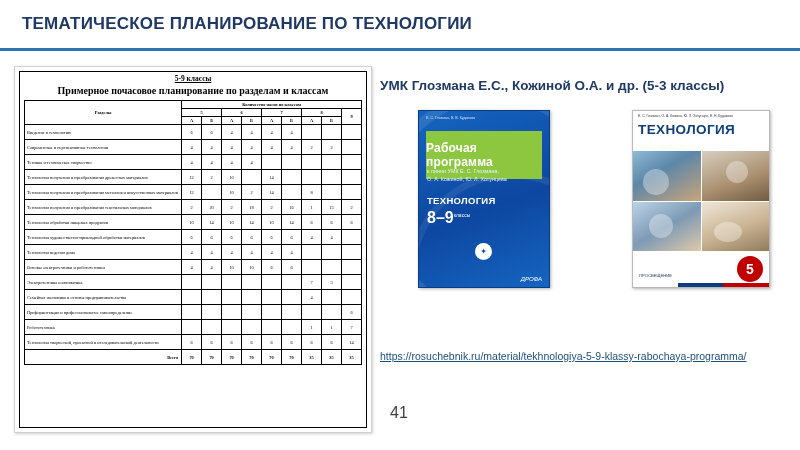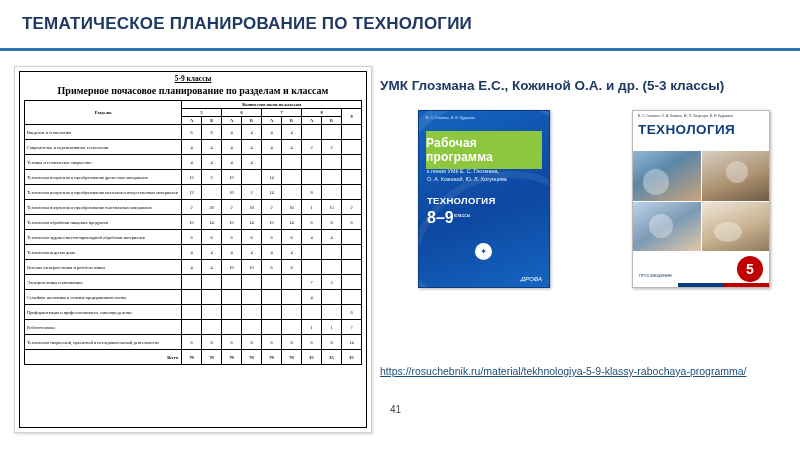--- a/index.html
+++ b/index.html
@@ -104,21 +104,21 @@
     position:absolute;left:-10px;top:60px;width:190px;height:190px;
     border-radius:50%;
     border:7px solid rgba(255,255,255,.08);
   }
   .b1-authors{
     position:absolute;left:7px;top:5px;
     font-size:3.6px;color:#cfe3f7;line-height:1.3;
   }
   .b1-green{
     position:absolute;left:7px;top:20px;
-    width:116px;height:38px;
+    width:116px;height:48px;
     background:#8dc63f;
     display:flex;align-items:center;justify-content:center;
   }
   .b1-green span{
     font-size:12px;font-weight:bold;color:#ffffff;letter-spacing:.2px;
   }
   .b1-sub{
     position:absolute;left:8px;top:56px;
     font-size:5.4px;color:#e8f2fc;line-height:1.5;
   }
@@ -191,31 +191,31 @@
     position:absolute;left:6px;bottom:8px;
     font-size:4.2px;color:#1f3864;line-height:1.35;
   }
   .b2-strip{
     position:absolute;left:0;bottom:0;width:136px;height:4px;
     background:linear-gradient(90deg,#ffffff 0 33%,#0b3c82 33% 66%,#c00000 66% 100%);
   }
   
   .url{
     position:absolute;
-    left:380px; top:365px;
+    left:380px; top:350px;
     font-size:10.5px;
     color:#1f4e79;
     text-decoration:underline;
     white-space:nowrap;
   }
   
   .pageno{
     position:absolute;
     left:390px; top:404px;
-    font-size:10px;
+    font-size:16px;
     color:#404040;
   }
   
   .foot{
     position:absolute;left:612px;top:424px;
     display:flex;align-items:center;gap:8px;margin-top:36px;
   }
   .f-prosv{
     display:flex;align-items:center;gap:3px;
   }

